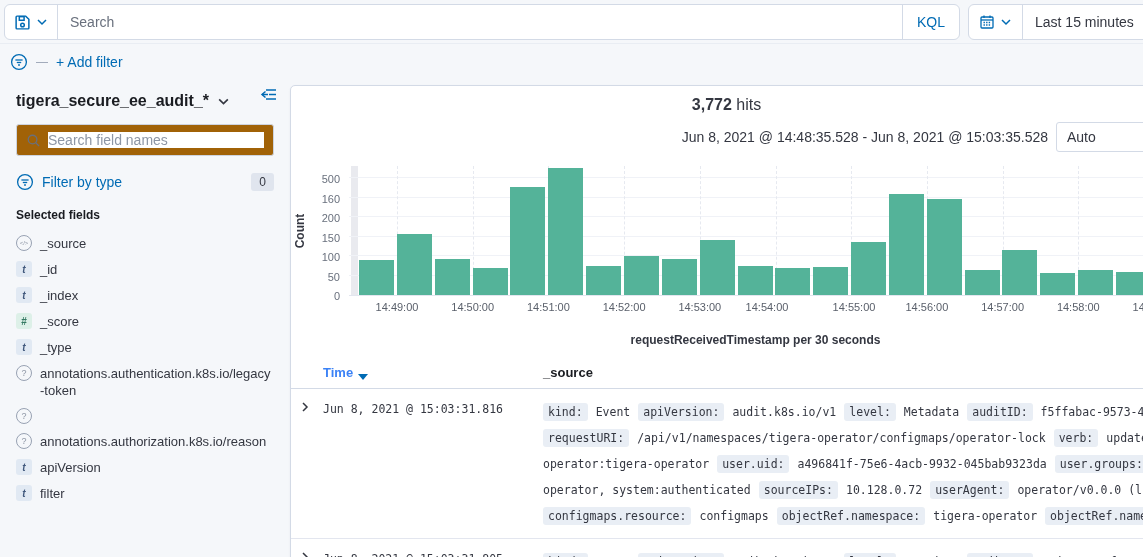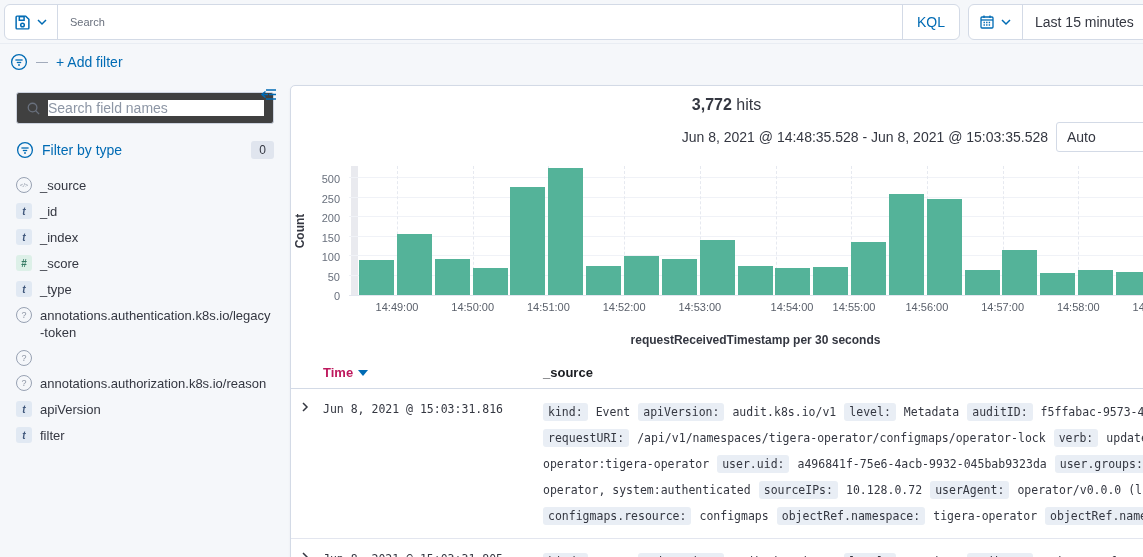--- a/index.html
+++ b/index.html
@@ -9,37 +9,37 @@
     background:#f5f7fa; color:#343741;
     font-family:"Liberation Sans", sans-serif; font-size:14px;
   }
   .mono { font-family:"DejaVu Sans Mono", monospace; }
 
   
   .topbar { position:absolute; left:0; top:0; width:1143px; height:44px; background:#f5f7fa; border-bottom:1px solid #e9edf3; }
   .query-wrap { position:absolute; left:4px; top:4px; width:956px; height:36px; background:#fff; border:1px solid #d3dae6; border-radius:6px; display:flex; align-items:center; }
   .save-btn { display:flex; align-items:center; gap:5px; padding:0 9px; height:100%; cursor:pointer; }
   .vdiv { width:1px; align-self:stretch; background:#d3dae6; }
-  .search-input { flex:1; border:0; outline:0; height:100%; padding:0 12px; font-size:11px; font-family:"Liberation Sans",sans-serif; color:#343741; background:transparent; }
+  .search-input { flex:1; border:0; outline:0; height:100%; padding:0 12px; font-size:14px; font-family:"Liberation Sans",sans-serif; color:#343741; background:transparent; }
   .search-input::placeholder { color:#69707d; }
   .kql-btn { padding:0 14px; height:100%; display:flex; align-items:center; color:#006bb4; font-weight:500; border-left:1px solid #d3dae6; cursor:pointer; }
   .datepicker { position:absolute; left:968px; top:4px; width:200px; height:36px; background:#fff; border:1px solid #d3dae6; border-radius:6px; display:flex; align-items:center; }
   .cal-btn { display:flex; align-items:center; gap:5px; padding:0 10px; height:100%; cursor:pointer; }
   .range-text { padding:0 12px; color:#343741; white-space:nowrap; }
 
   
   .filterbar { position:absolute; left:0; top:44px; width:1143px; height:36px; display:flex; align-items:center; gap:8px; padding:0 10px; background:#f5f7fa; }
   .dash { color:#98a2b3; font-size:12px; }
   .add-filter { color:#006bb4; font-size:14px; cursor:pointer; }
 
   
   .sidebar { position:absolute; left:0; top:80px; width:290px; height:477px; padding:12px 16px; background:#f5f7fa; }
   .idx-row { display:flex; align-items:center; gap:8px; margin-bottom:14px; cursor:pointer; }
   .idx-name { font-size:16px; font-weight:bold; color:#1a1c21; }
-  .field-search { display:flex; align-items:center; gap:7px; height:32px; background:#404040; border:1px solid #cdd3df; border-radius:3px; padding:0 9px; margin-bottom:10px; }
+  .field-search { display:flex; align-items:center; gap:7px; height:32px; background:#a16207; border:1px solid #cdd3df; border-radius:3px; padding:0 9px; margin-bottom:10px; }
   .field-search input { border:0; outline:0; flex:1; font-size:14px; color:#343741; font-family:"Liberation Sans",sans-serif; }
   .field-search input::placeholder { color:#8d96a5; }
   .ftype-row { display:flex; align-items:center; gap:8px; height:32px; margin-bottom:6px; cursor:pointer;justify-content:space-between; }
   .ftype-label { color:#006bb4; font-size:14px; }
   .badge { margin-left:auto; background:#e0e5ee; color:#343741; border-radius:3px; font-size:12px; padding:2px 8px; font-weight:500; }
   .fields-heading { font-size:12px; font-weight:bold; color:#1a1c21; margin:10px 0 8px; }
   .field-item { display:flex; align-items:flex-start; gap:8px; padding:4px 0; cursor:pointer; border-radius:3px; }
   .field-label { font-size:13px; color:#343741; line-height:17px; word-break:break-all; padding-top:1px; }
   .tok { flex:0 0 16px; width:16px; height:16px; border-radius:3px; font-size:10px; display:flex; align-items:center; justify-content:center; margin-top:1px; }
   .tok-string { background:#e1e9f3; color:#41587c; font-weight:bold; font-style:italic; }
@@ -64,21 +64,21 @@
   .hgrid { position:absolute; left:0; right:0; height:1px; background:#f0f2f7; }
   .vgrid { position:absolute; top:0; bottom:0; width:0; border-left:1px dashed #e6e9f0; }
   .bar { position:absolute; bottom:0; width:35px; background:#54b399; }
   .partial-strip { position:absolute; bottom:0; left:2px; width:7px; height:100%; background:#e9eaef; }
   .xlabels { position:relative; margin-left:58px; height:18px; margin-top:5px; }
   .xtick { position:absolute; transform:translateX(-50%); font-size:11px; color:#5a606b; white-space:nowrap; }
   .axis-title { margin-left:58px; text-align:center; font-size:12px; font-weight:bold; color:#343741; margin-top:14px; }
 
   
   .thead { display:flex; align-items:center; margin-top:12px; padding:6px 0 8px 8px; border-bottom:1px solid #d3dae6; }
-  .th-time { width:220px; margin-left:24px; font-size:13px; font-weight:bold; color:#be185d; display:flex; align-items:center; gap:5px; cursor:pointer; }
+  .th-time { width:220px; margin-left:24px; font-size:13px; font-weight:bold; color:#3b82f6; display:flex; align-items:flex-end; gap:5px; cursor:pointer; }
   .th-source { font-size:13px; font-weight:bold; color:#1a1c21; }
   .sort-arrow { width:0; height:0; border-left:5px solid transparent; border-right:5px solid transparent; border-top:6px solid #006bb4; }
   .doc-row { display:flex; align-items:flex-start; padding:10px 0 9px 8px; border-bottom:1px solid #e3e6ef; }
   .expand { width:24px; padding-top:2px; color:#343741; cursor:pointer; flex:0 0 24px; }
   .doc-time { width:220px; flex:0 0 220px; font-size:11.5px; padding-top:3px; white-space:nowrap; }
   .doc-source { flex:1; overflow:hidden; }
   .src-line { white-space:nowrap; height:26px; display:flex; align-items:center; font-size:11.5px; }
   .src-line > span { margin-right:8px; }
   .pill { background:#e9eef5; border-radius:3px; padding:2px 5px; color:#343741; }
   .val { color:#343741; }
@@ -137,20 +137,28 @@
       <line x1="5.4" y1="7" x2="12.6" y2="7"></line>
       <line x1="6.8" y1="9.5" x2="11.2" y2="9.5"></line>
       <line x1="8.1" y1="12" x2="9.9" y2="12"></line>
     </svg>
   </span>
   <span class="dash">—</span>
   <span class="add-filter">+ Add filter</span>
 </div>
 
 <div class="sidebar">
+  <div class="idx-row">
+    <span class="idx-name">tigera_secure_ee_audit_*</span>
+    <span>
+      <svg width="13" height="13" viewBox="0 0 12 12" fill="none" stroke="#343741" stroke-width="1.5">
+          <polyline points="2,4 6,8 10,4"></polyline>
+        </svg>
+    </span>
+  </div>
   <div class="field-search">
     <span>
       <svg width="15" height="15" viewBox="0 0 16 16" fill="none" stroke="#69707d" stroke-width="1.4">
         <circle cx="7" cy="7" r="4.6"></circle>
           <line x1="10.4" y1="10.4" x2="14" y2="14"></line>
       </svg>
     </span>
     <input value="" placeholder="Search field names" style="">
   </div>
   <div class="ftype-row">
@@ -158,20 +166,21 @@
       <svg width="18" height="18" viewBox="0 0 18 18" fill="none" stroke="#006bb4" stroke-width="1.3">
         <circle cx="9" cy="9" r="7.4"></circle>
         <line x1="5.4" y1="7" x2="12.6" y2="7"></line>
         <line x1="6.8" y1="9.5" x2="11.2" y2="9.5"></line>
         <line x1="8.1" y1="12" x2="9.9" y2="12"></line>
       </svg>
     </span>
     <span class="ftype-label">Filter by type</span>
     <span class="badge">0</span>
   </div>
+  <div class="fields-heading">Selected fields</div>
   <div id="selected-fields">
       <div class="field-item">
         <span class="tok tok-circle" style="font-size: 6px;">&lt;/&gt;</span>
         <span class="field-label">_source</span>
       </div>
     </div>
   <div id="available-fields">
       <div class="field-item">
         <span class="tok tok-string">t</span>
         <span class="field-label">_id</span>
@@ -234,21 +243,21 @@
 
   <div class="chart-row">
     <div class="ycol">
       <span class="count-label">Count</span>
       <div id="yticks">
           <span class="ytick" style="bottom: -6px;">0</span>
           <span class="ytick" style="bottom: 13.5px;">50</span>
           <span class="ytick" style="bottom: 33px;">100</span>
           <span class="ytick" style="bottom: 52.5px;">150</span>
           <span class="ytick" style="bottom: 72px; margin-top: 33px;">200</span>
-          <span class="ytick" style="bottom: 91.5px;">250</span>
+          <span class="ytick" style="bottom: 91.5px;">160</span>
           <span class="ytick" style="bottom: 111px;">500</span>
         </div>
     </div>
     <div class="plot" id="plot">
       <div class="partial-strip"></div>
     <div class="hgrid" style="bottom: 19.5px;"></div>
         <div class="hgrid" style="bottom: 39px;"></div>
         <div class="hgrid" style="bottom: 58.5px;"></div>
         <div class="hgrid" style="bottom: 78px;"></div>
         <div class="hgrid" style="bottom: 97.5px;"></div>
@@ -285,21 +294,21 @@
         <div class="bar" style="left: 729.15px; width: 35px; height: 24.57px; background: rgb(84, 179, 153);"></div>
         <div class="bar" style="left: 767px; width: 35px; height: 23.4px; background: rgb(84, 179, 153);"></div>
       </div>
   </div>
   <div class="xlabels" id="xlabels">
       <span class="xtick" style="left: 48px;">14:49:00</span>
       <span class="xtick" style="left: 123.7px;">14:50:00</span>
       <span class="xtick" style="left: 199.4px;">14:51:00</span>
       <span class="xtick" style="left: 275.1px;">14:52:00</span>
       <span class="xtick" style="left: 350.8px;">14:53:00</span>
-      <span class="xtick" style="left: 443px;">14:54:00</span>
+      <span class="xtick" style="left: 418px;">14:54:00</span>
       <span class="xtick" style="left: 505px;">14:55:00</span>
       <span class="xtick" style="left: 577.9px;">14:56:00</span>
       <span class="xtick" style="left: 653.6px;">14:57:00</span>
       <span class="xtick" style="left: 729.3px;">14:58:00</span>
       <span class="xtick" style="left: 805px;">14:59:00</span>
     </div>
   <div class="axis-title">requestReceivedTimestamp per 30 seconds</div>
 
   <div class="thead">
     <div class="th-time">

